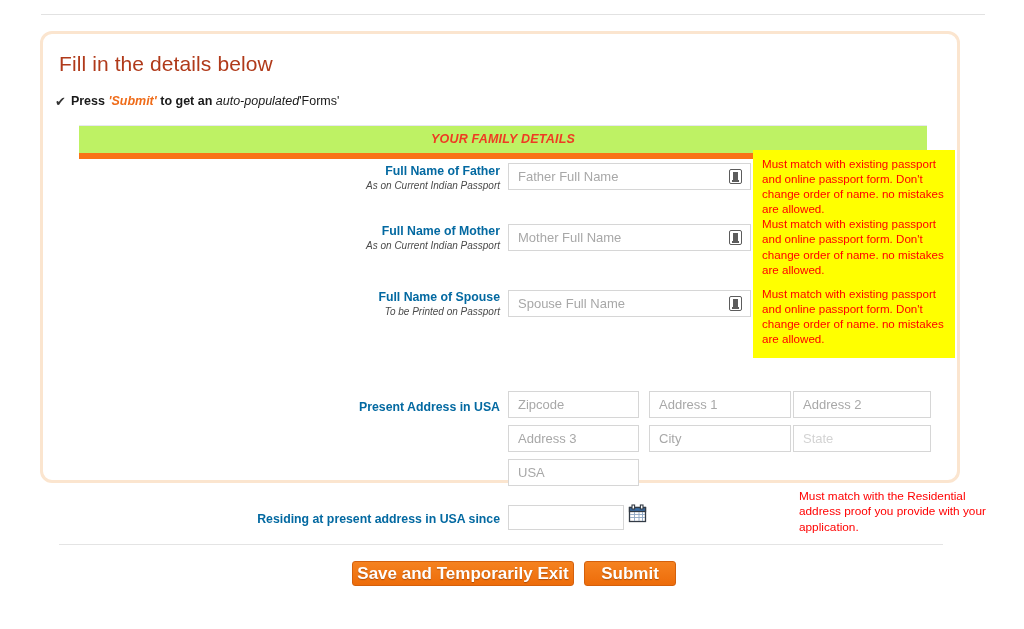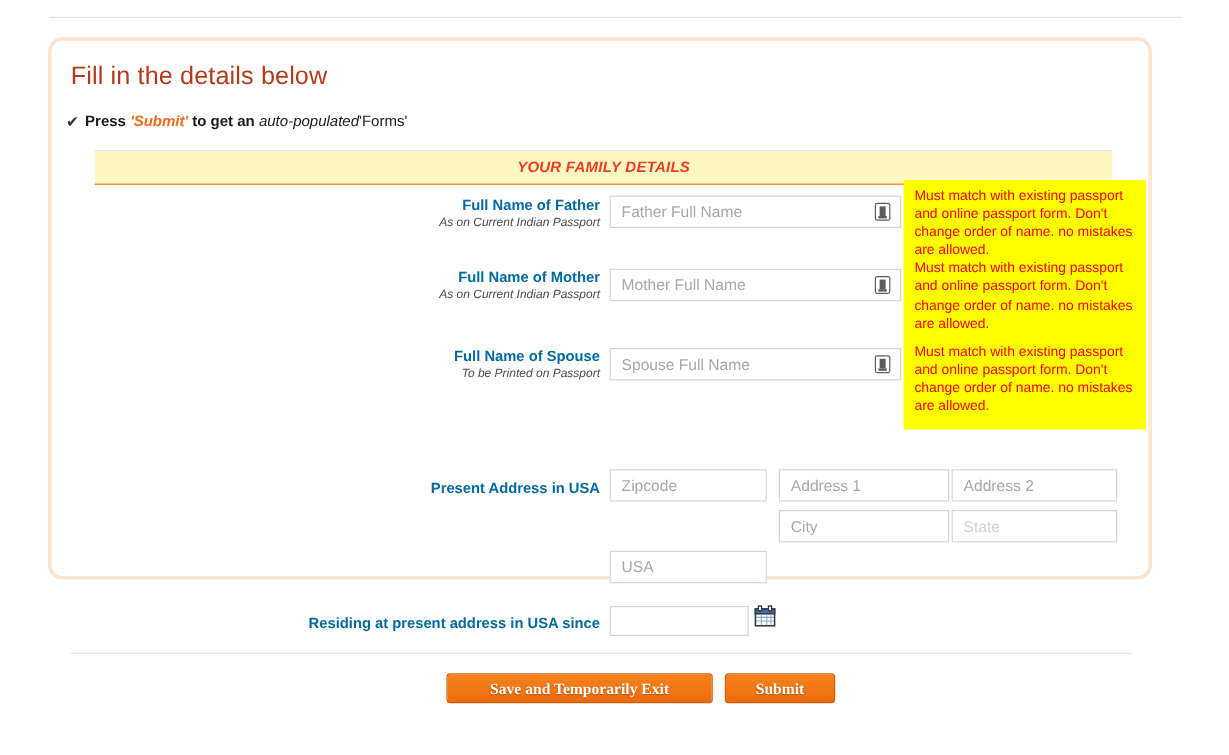--- a/index.html
+++ b/index.html
@@ -70,23 +70,23 @@
     font-weight: bold;
     font-style: italic;
   }
   .hint-italic { font-style: italic; }
 
   .section-bar {
     position: absolute;
     left: 36px;
     width: 848px;
     height: 27px;
-    background: #fef9c3;
+    background: #bef264;
     border-top: 1px solid #e7e8ef;
-    border-bottom: 1px solid #f97316;
+    border-bottom: 6px solid #f97316;
   }
   .section-bar span {
     display: block;
     text-align: center;
     line-height: 27px;
     font-size: 12.5px;
     font-weight: bold;
     font-style: italic;
     color: #ef3b23;
     letter-spacing: .2px;
@@ -193,27 +193,26 @@
     background: #e4e4e4;
   }
 
   .btn {
     position: absolute;
     box-sizing: border-box;
     border: 1px solid #d4600c;
     border-radius: 3px;
     background: linear-gradient(#f58220, #ed6c0a);
     color: #ffffff;
-    font-size: 13px;
-    font-weight: bold;
-    font-family: Liberation Serif, serif;
+    font-size: 17px;
+    font-weight: bold;
+    font-family: Liberation Sans, sans-serif;
     text-shadow: 0 1px 1px rgba(120,50,0,.55);
     cursor: pointer;
     padding: 0;
-    margin-left: 20px;
   }
   #btn-save { left: 309px; top: 527px; width: 222px; height: 25px; }
   #btn-submit { left: 541px; top: 527px; width: 92px; height: 25px; text-align: center; }
 </style>
 </head>
 <body>
 
 <div id="screen">
 
   <div class="top-rule"></div>
@@ -246,25 +245,27 @@
       <input class="inp" style="left: 465px; top: 256px; width: 243px; height: 27px;" placeholder="Spouse Full Name">
       <div class="doc-icon" style="left:686px; top:262px;"></div>
 
 
       <div class="lbl" style="left:280px; top:366px; width:177px;">Present Address in USA</div>
 
       <input class="inp" style="left: 465px; top: 357px; width: 131px; height: 27px;" placeholder="Zipcode">
       <input class="inp" style="left: 606px; top: 357px; width: 142px; height: 27px;" placeholder="Address 1">
       <input class="inp" style="left: 750px; top: 357px; width: 138px; height: 27px;" placeholder="Address 2">
 
+      <input class="inp" style="left: 465px; top: 391px; width: 131px; height: 27px;" placeholder="Address 3">
       <input class="inp pale" style="left: 750px; top: 391px; width: 138px; height: 27px;" placeholder="State">
       <input class="inp" style="left: 606px; top: 391px; width: 142px; height: 27px;" placeholder="City">
 
       <input class="inp filled" style="left: 465px; top: 425px; width: 131px; height: 27px;" placeholder="USA">
 
+      <div class="addr-note">Must match with the Residential address proof you provide with your application.</div>
 
       <div class="lbl" style="left:195px; top:478px; width:262px;">Residing at present address in USA since</div>
       <input class="inp" style="left: 465px; top: 471px; width: 116px; height: 25px;" placeholder="">
 
       <svg class="cal-icon" style="left:585px; top:470px;" viewBox="0 0 19 19">
         <rect x="1.5" y="3.5" width="16" height="14" fill="#ffffff" stroke="#333b45" stroke-width="1.3"></rect>
         <rect x="1.5" y="3.5" width="16" height="4" fill="#3b6ea5" stroke="#333b45" stroke-width="1.3"></rect>
         <rect x="4" y="1" width="2.6" height="4" fill="#ffffff" stroke="#333b45" stroke-width="1.1"></rect>
         <rect x="12.4" y="1" width="2.6" height="4" fill="#ffffff" stroke="#333b45" stroke-width="1.1"></rect>
         <g stroke="#8fa7c4" stroke-width="0.9">

